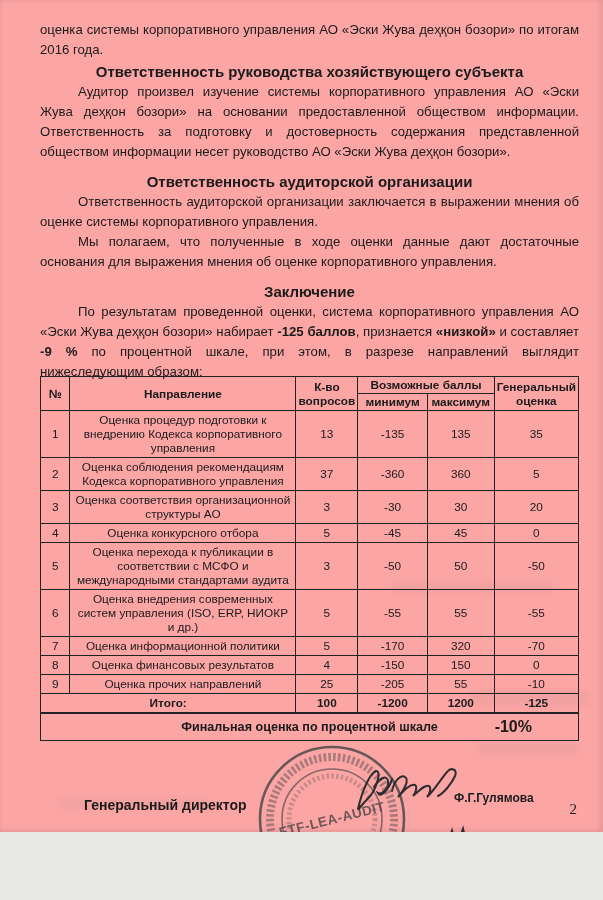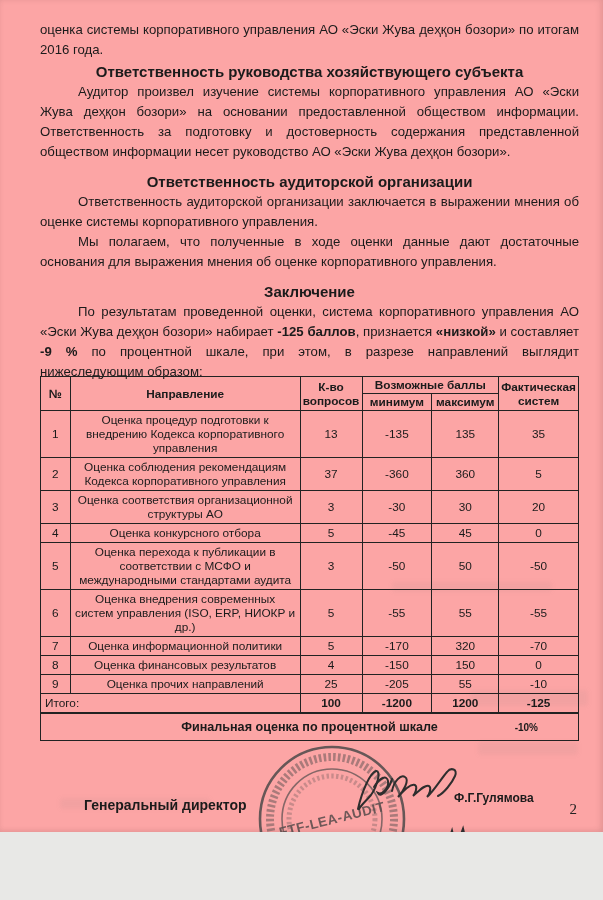--- a/index.html
+++ b/index.html
@@ -28,40 +28,40 @@
     font-size:11.8px;line-height:14px;
   }
   table.scores td,table.scores th{
     border:1.6px solid #222;
     padding:2px 4px;
     vertical-align:middle;
   }
   table.scores th{font-weight:bold;text-align:center;padding:1px 2px;}
   td.c{text-align:center;}
   td.dir{text-align:center;}
-  td.total-label{text-align:left;font-weight:normal;padding-right:6px;}
+  td.total-label{text-align:center;font-weight:bold;padding-right:6px;}
   td.bold{font-weight:bold;text-align:center;}
   col.c-num{width:30px;}
   col.c-dir{width:232px;}
   col.c-q{width:62px;}
   col.c-min{width:70px;}
   col.c-max{width:67px;}
   col.c-act{width:78px;}
 
   .final-box{
     position:relative;
     border:1.7px solid #222;
     height:26px;
     display:flex;align-items:center;justify-content:center;
     font-size:12.6px;font-weight:bold;
   }
   .final-box .val{
-    position:absolute;right:40px;top:0;bottom:0;
+    position:absolute;right:46px;top:0;bottom:0;
     display:flex;align-items:center;
-    font-weight:bold;font-size:10px;
+    font-weight:bold;font-size:16px;
   }
 
   .sign-block{position:relative;height:158px;margin-top:10px;}
   .sig-title{position:absolute;font-size:14px;font-weight:bold;white-space:nowrap;}
   .sig-name{position:absolute;font-size:12px;font-weight:bold;white-space:nowrap;}
   .t1{left:44px;top:46px;}
   .n1{left:414px;top:40px;}
   .t2{left:44px;top:84px;}
   .n2{left:432px;top:82px;}
   .stamp-wrap{position:absolute;left:212px;top:-12px;width:160px;height:160px;opacity:.82;}
@@ -113,21 +113,21 @@
             <col class="c-min">
             <col class="c-max">
             <col class="c-act">
         </colgroup>
         <thead>
           <tr>
             <th rowspan="2">№</th>
             <th rowspan="2">Направление</th>
             <th rowspan="2">К-во вопросов</th>
             <th colspan="2">Возможные баллы</th>
-            <th rowspan="2">Фактическая систем</th>
+            <th rowspan="2">Генеральный оценка</th>
           </tr>
           <tr>
             <th>минимум</th>
             <th>максимум</th>
           </tr>
         </thead>
         <tbody>
           <tr>
             <td class="c">1</td>
             <td class="dir">Оценка процедур подготовки к внедрению Кодекса корпоративного управления</td>

